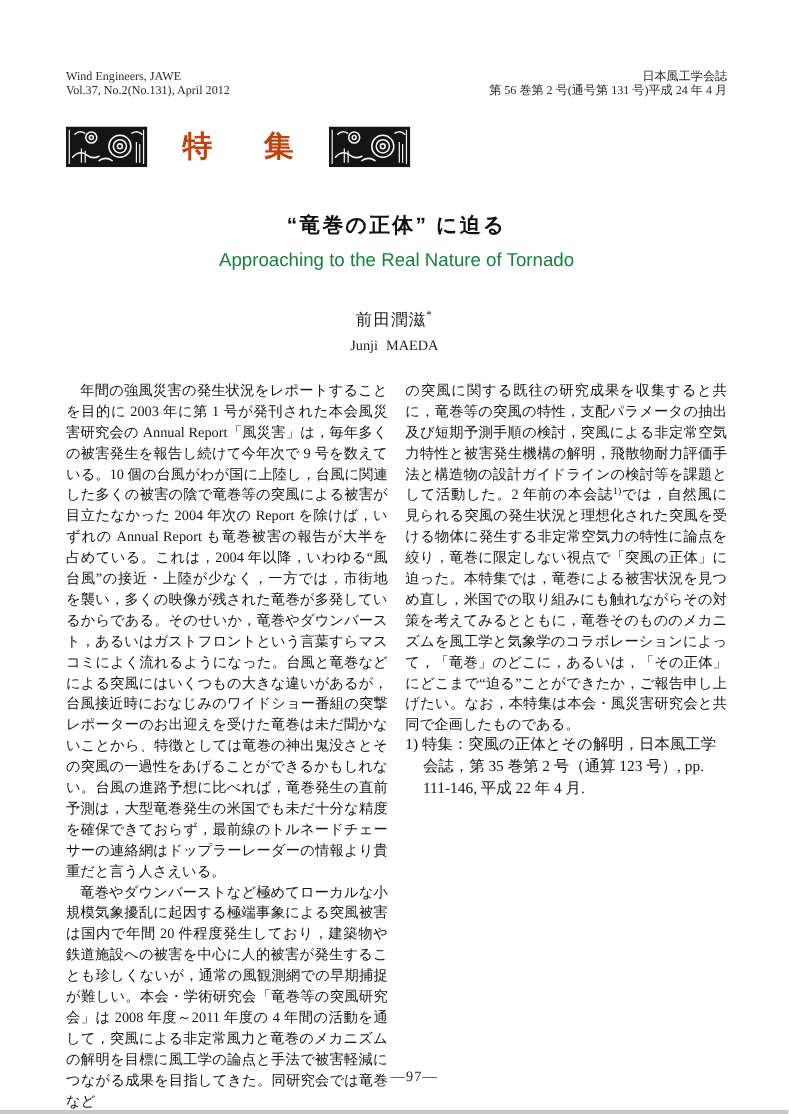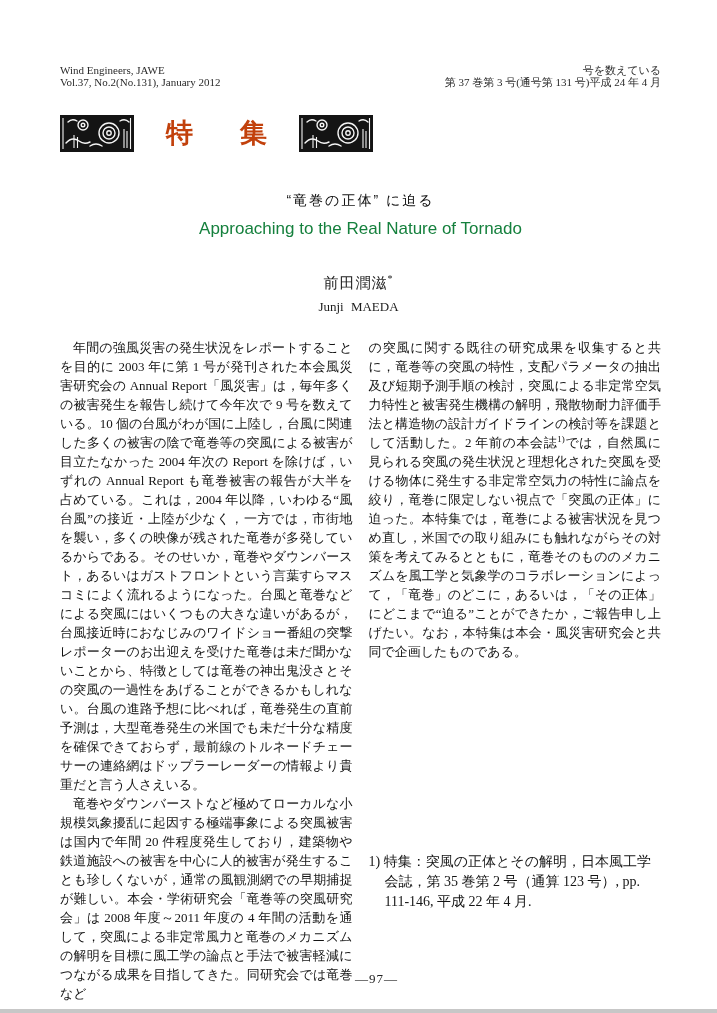--- a/index.html
+++ b/index.html
@@ -22,36 +22,36 @@
   .stamp{display:inline-block;width:74px;height:37px;line-height:0;}
   .banner-label{
     font-size:27px;font-weight:600;letter-spacing:10px;
     margin:0 22px 0 32px;color:#c2410c;
     font-family:"Liberation Serif","DejaVu Serif",serif;
   }
   
   .title-block{text-align:center;margin-top:40px;}
   .title-jp{
     font-family:"Liberation Sans","DejaVu Sans",sans-serif;
-    font-size:14px;font-weight:400;letter-spacing:2px;color:#111;margin-top:40px;
+    font-size:19px;font-weight:700;letter-spacing:2px;color:#111;margin-top:40px;
   }
   .title-en{
     font-family:"Liberation Sans","DejaVu Sans",sans-serif;
     font-size:17px;margin-top:9px;color:#15803d;
   }
   
   .author-block{text-align:center;margin-top:34px;padding-right:4px;}
   .author-jp{font-size:15px;letter-spacing:1px;}
   .author-jp sup{font-size:10px;}
   .author-en{font-size:13px;margin-top:6px;word-spacing:4px;}
   
   .columns{display:flex;margin-top:23px;height:574px;}
   .col{width:295px;font-size:13px;line-height:19px;text-align:justify;color:#141414;}
   .col-left{margin-right:16px;}
-  .col-right{display:flex;flex-direction:column;justify-content:space-between;}
+  .col-right{display:flex;flex-direction:column;justify-content:flex-start;}
   .para{margin:0;}
   .para.indent{text-indent:1em;}
   .sup{font-size:9px;vertical-align:super;line-height:0;}
   .reference{font-size:14px;line-height:20px;padding-left:16px;text-indent:-16px;text-align:left;}
   
   .footnote{width:312px;margin-top:9px;border-top:1.2px solid #2a2a2a;padding-top:7px;font-size:12.5px;line-height:18px;}
   .fn-jp{padding-left:17px;text-indent:-17px;}
   .fn-marker{display:inline-block;width:17px;text-indent:0;}
   .fn-en{padding-left:17px;}
   
@@ -59,25 +59,25 @@
   .bottom-edge{position:absolute;left:0;bottom:0;width:100%;height:4px;background:#c7c7c7;}
 </style>
 </head>
 <body>
 
 <div class="page">
 
   <div class="header">
     <div class="header-left">
       <div>Wind Engineers, JAWE</div>
-      <div>Vol.37, No.2(No.131), January 2012</div>
+      <div>Vol.37, No.2(No.131), April 2012</div>
     </div>
     <div class="header-right">
-      <div>号を数えている</div>
-      <div>第 37 巻第 3 号(通号第 131 号)平成 24 年 4 月</div>
+      <div>日本風工学会誌</div>
+      <div>第 56 巻第 2 号(通号第 131 号)平成 24 年 4 月</div>
     </div>
   </div>
 
   <div class="banner">
     <span class="stamp">
       <svg width="74" height="37" viewBox="0 0 74 37" xmlns="http://www.w3.org/2000/svg">
         <rect x="0" y="0" width="74" height="37" fill="#141414"></rect>
         <g stroke="#f5f5f5" fill="none" stroke-width="1.4" stroke-linecap="round">
           <circle cx="49" cy="18" r="10"></circle>
             <circle cx="49" cy="18" r="6"></circle>

